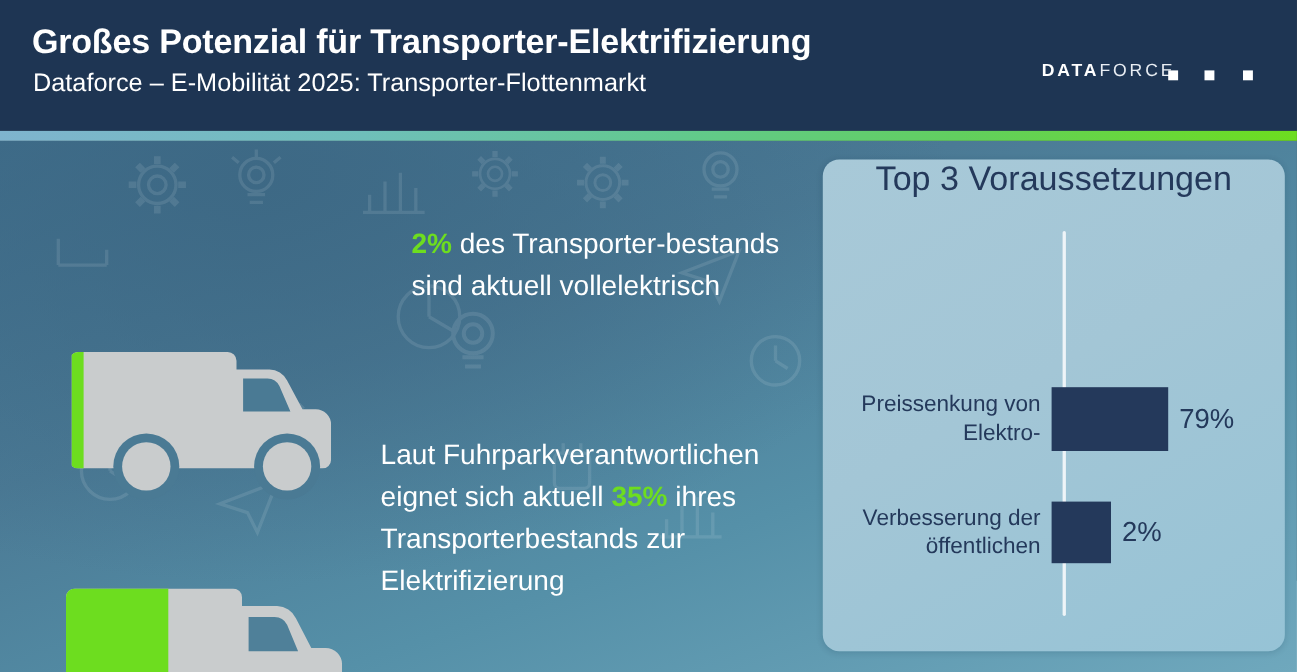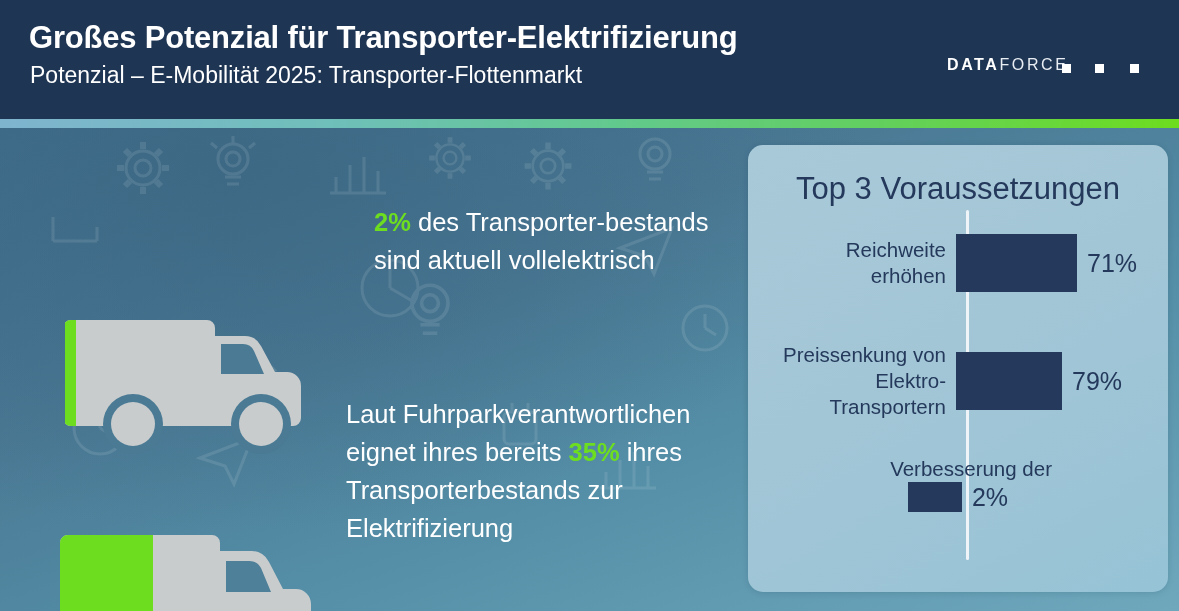--- a/index.html
+++ b/index.html
@@ -122,21 +122,21 @@
     position: absolute;
     left: 748px; top: 145px;
     width: 420px; height: 447px;
     background: linear-gradient(150deg, #a8c9d8 0%, #a3c6d6 45%, #96c3d6 100%);
     border-radius: 15px;
     z-index: 4;
     box-shadow: 0 1px 6px rgba(10,35,55,0.14);
   }
   .panel-title {
     position: absolute;
-    left: 0; top: 26px;
+    left: 0; top: 0;
     width: 420px;
     text-align: center;
     font-size: 31px;
     color: #24395b;
     font-weight: normal;
   }
 
   .chart {
     position: absolute;
     left: 0; top: 65px;
@@ -175,34 +175,34 @@
     background: #24395b;
   }
   .bar-value {
     font-size: 25px;
     color: #24395b;
     padding-left: 10px;
     white-space: nowrap;
   }
   .row-0 { top: 24px;  height: 58px; }
   .row-1 { top: 142px; height: 58px; justify-content: center; }
-  .row-2 { top: 246px; height: 56px; flex-direction: column; }
+  .row-2 { top: 246px; height: 56px; }
   .row-0 .bar-wrap, .row-1 .bar-wrap, .row-2 .bar-wrap { height: 100%; }
   .row-0 .bar { width: 121px; }
   .row-1 .bar { width: 106px; }
   .row-2 .bar { width: 54px; }
 </style>
 </head>
 <body>
 
 <div id="root">
 
   <div class="header">
     <div class="header-title">Großes Potenzial für Transporter-Elektrifizierung</div>
-    <div class="header-subtitle">Potenzial – E-Mobilität 2025: Transporter-Flottenmarkt</div>
+    <div class="header-subtitle">Dataforce – E-Mobilität 2025: Transporter-Flottenmarkt</div>
 
     <div class="logo">
       <div class="logo-word">
         <span class="logo-bold">DATA</span><span class="logo-light">FORCE</span>
       </div>
       <span class="logo-dot d1"></span>
       <span class="logo-dot d2"></span>
       <span class="logo-dot d3"></span>
     </div>
   </div>
@@ -342,55 +342,45 @@
       <circle cx="207" cy="124" r="23" fill="#c9cccd"></circle>
     </svg>
 
   </div>
 
   <div class="stat-text stat-1">
     <span class="hl">2%</span><span> des Transporter-bestands sind aktuell vollelektrisch</span>
   </div>
 
   <div class="stat-text stat-2">
-    <span>Laut Fuhrparkverantwortlichen eignet ihres bereits </span><span class="hl">35%</span><span> ihres Transporterbestands zur Elektrifizierung</span>
+    <span>Laut Fuhrparkverantwortlichen eignet sich aktuell </span><span class="hl">35%</span><span> ihres Transporterbestands zur Elektrifizierung</span>
   </div>
 
   <div class="panel">
     <div class="panel-title">Top 3 Voraussetzungen</div>
 
     <div class="chart">
       <div class="axis"></div>
 
-      <div class="chart-row row-0">
-        <div class="cat-label">
-          <div>Reichweite</div>
-          <div>erhöhen</div>
-        </div>
-        <div class="bar-wrap">
-          <div class="bar"></div>
-          <div class="bar-value">71%</div>
-        </div>
-      </div>
 
       <div class="chart-row row-1">
         <div class="cat-label">
           <div>Preissenkung von</div>
           <div>Elektro-</div>
-          <div>Transportern</div>
         </div>
         <div class="bar-wrap">
           <div class="bar"></div>
           <div class="bar-value">79%</div>
         </div>
       </div>
 
       <div class="chart-row row-2">
         <div class="cat-label">
           <div>Verbesserung der</div>
+          <div>öffentlichen</div>
         </div>
         <div class="bar-wrap">
           <div class="bar"></div>
           <div class="bar-value">2%</div>
         </div>
       </div>
     </div>
   </div>
 
 </div>

